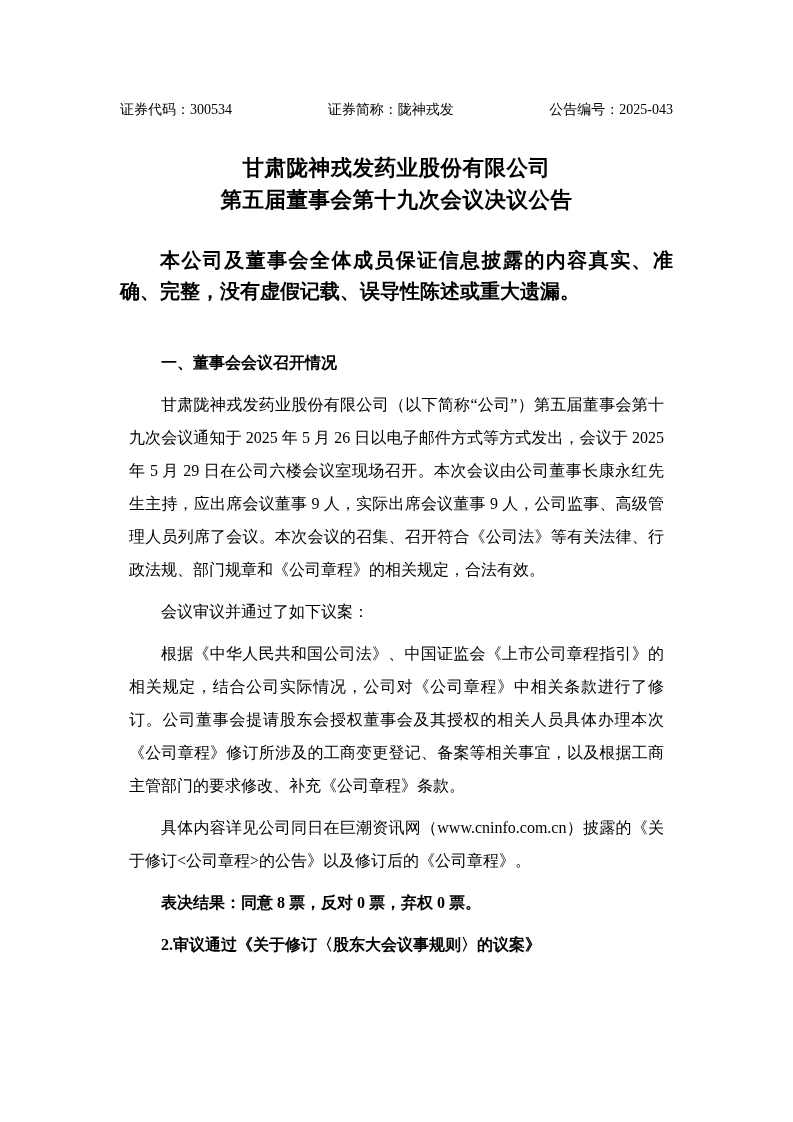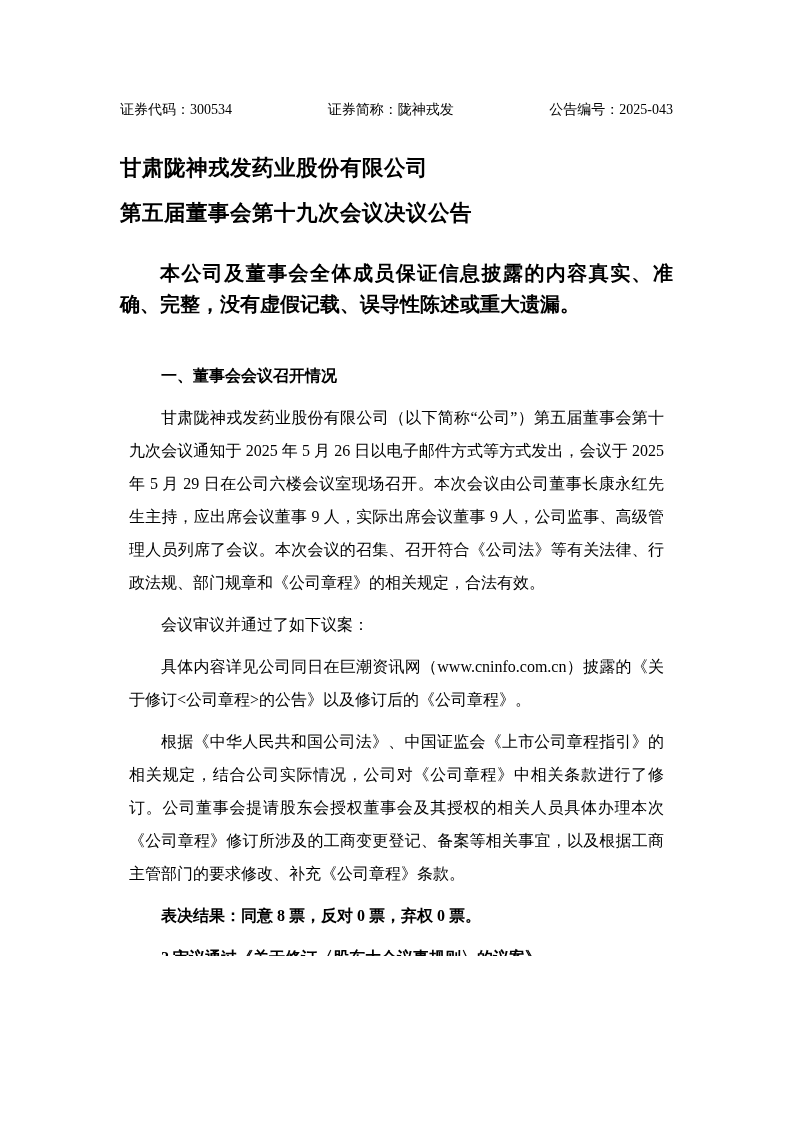--- a/index.html
+++ b/index.html
@@ -27,26 +27,27 @@
     display: flex;
     justify-content: space-between;
     align-items: baseline;
     font-size: 14px;
     line-height: 22px;
     white-space: nowrap;
   }
   .title {
     font-size: 21.5px;
     font-weight: bold;
+    text-align: center;
     line-height: 30px;
     margin: 32px 0 0 0;
     letter-spacing: 0.5px;
   }
   .title-2 {
-    margin-top: 15px;
+    margin-top: 2px;
   }
   .disclaimer {
     margin: 30px 0 0 0;
     font-weight: bold;
     font-size: 20px;
     line-height: 31px;
     text-indent: 2em;
     text-align: justify;
   }
   .body {
@@ -79,21 +80,21 @@
     <div class="title title-2">第五届董事会第十九次会议决议公告</div>
 
     <p class="disclaimer">本公司及董事会全体成员保证信息披露的内容真实、准确、完整，没有虚假记载、误导性陈述或重大遗漏。</p>
 
     <div class="body">
       <p class="b">一、董事会会议召开情况</p>
       <p>甘肃陇神戎发药业股份有限公司（以下简称“公司”）第五届董事会第十九次会议通知于 2025 年 5 月 26 日以电子邮件方式等方式发出，会议于 2025 年 5 月 29 日在公司六楼会议室现场召开。本次会议由公司董事长康永红先生主持，应出席会议董事 9 人，实际出席会议董事 9 人，公司监事、高级管理人员列席了会议。本次会议的召集、召开符合《公司法》等有关法律、行政法规、部门规章和《公司章程》的相关规定，合法有效。</p>
 
       <p>会议审议并通过了如下议案：</p>
 
+      <p>根据《中华人民共和国公司法》、中国证监会《上市公司章程指引》的相关规定，结合公司实际情况，公司对《公司章程》中相关条款进行了修订。公司董事会提请股东会授权董事会及其授权的相关人员具体办理本次《公司章程》修订所涉及的工商变更登记、备案等相关事宜，以及根据工商主管部门的要求修改、补充《公司章程》条款。</p>
       <p>具体内容详见公司同日在巨潮资讯网（www.cninfo.com.cn）披露的《关于修订&lt;公司章程&gt;的公告》以及修订后的《公司章程》。</p>
-      <p>根据《中华人民共和国公司法》、中国证监会《上市公司章程指引》的相关规定，结合公司实际情况，公司对《公司章程》中相关条款进行了修订。公司董事会提请股东会授权董事会及其授权的相关人员具体办理本次《公司章程》修订所涉及的工商变更登记、备案等相关事宜，以及根据工商主管部门的要求修改、补充《公司章程》条款。</p>
       <p class="b">表决结果：同意 8 票，反对 0 票，弃权 0 票。</p>
 
       <p class="b">2.审议通过《关于修订〈股东大会议事规则〉的议案》</p>
     </div>
 
   </div>
 </div>
 
 </body></html>

